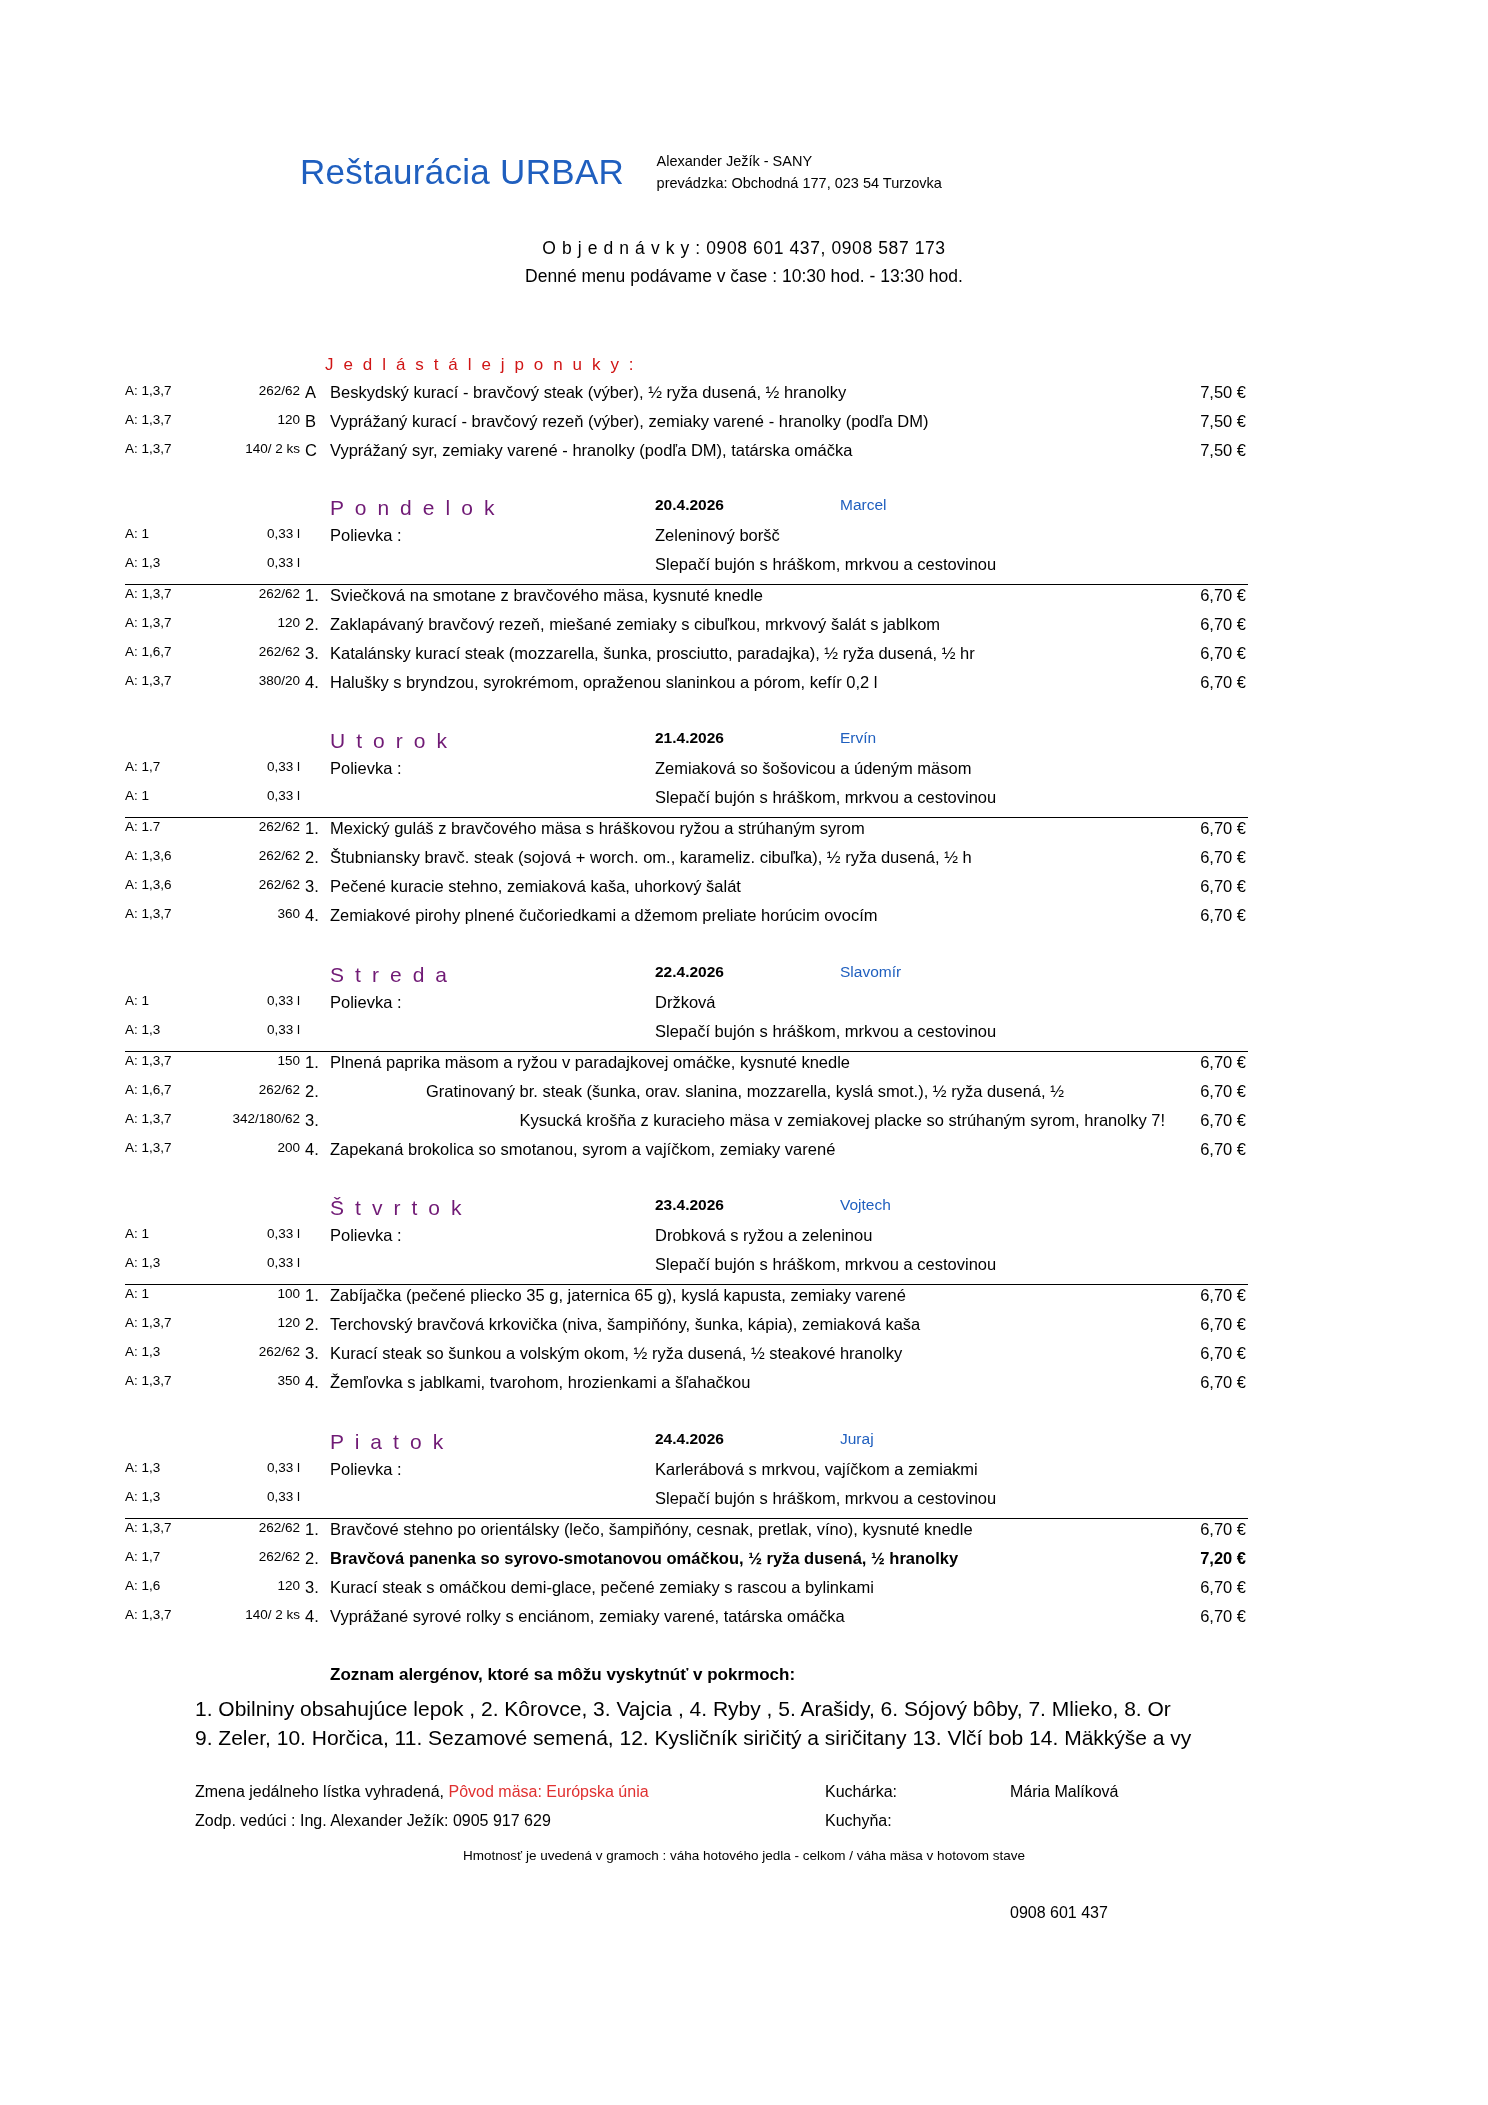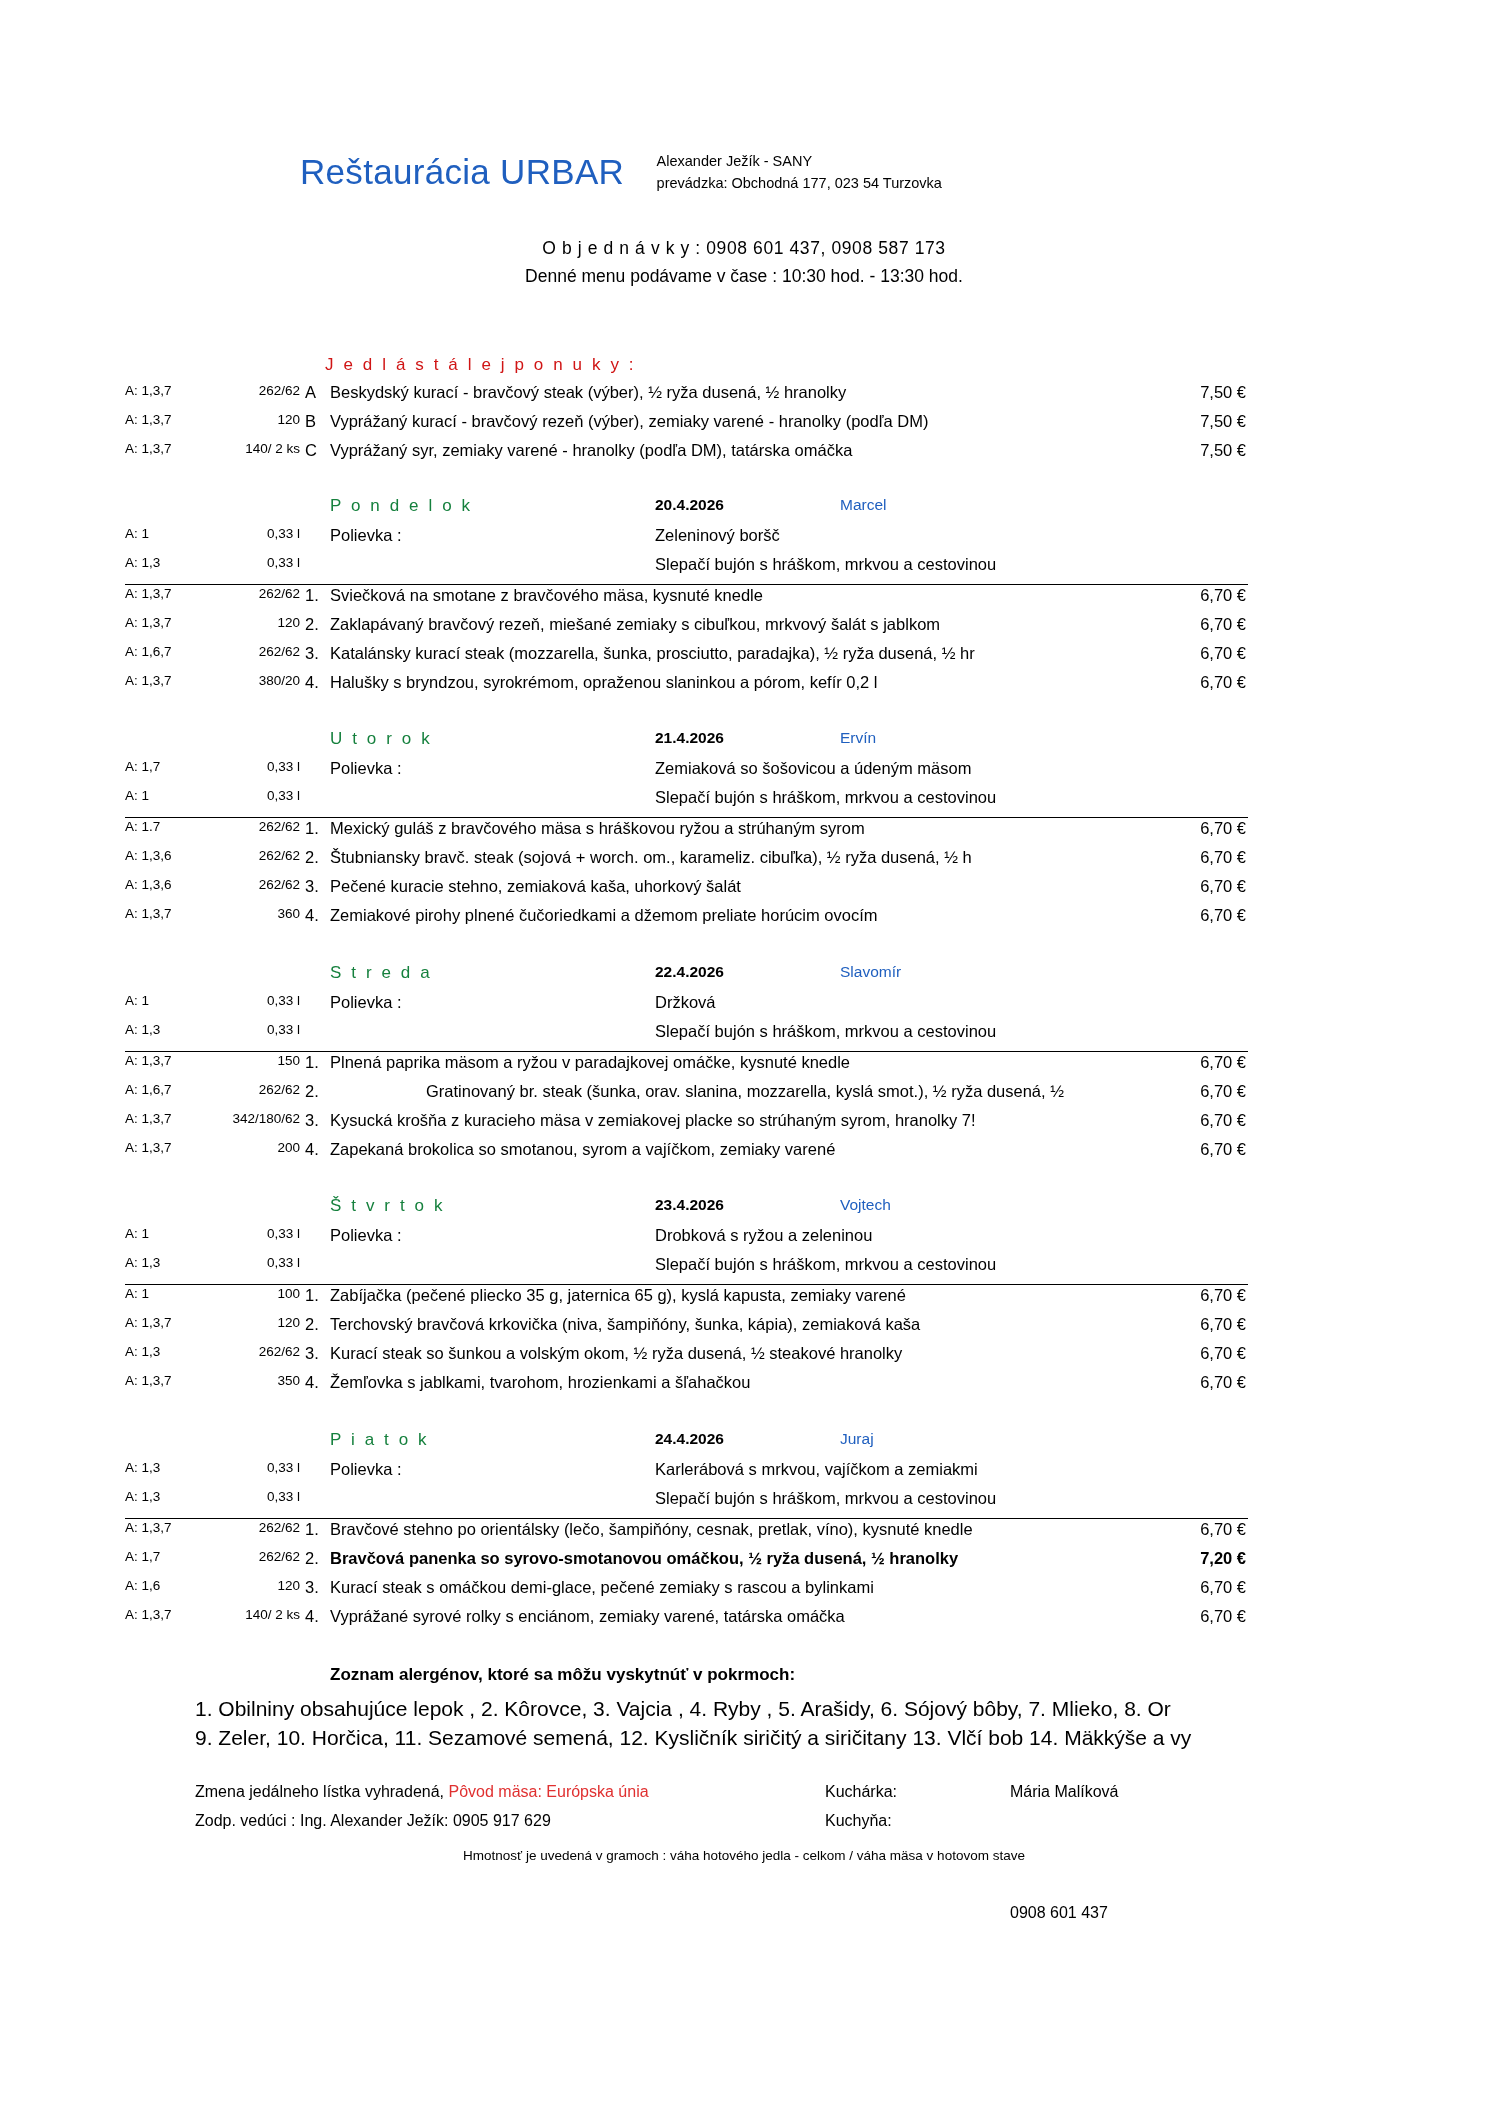--- a/index.html
+++ b/index.html
@@ -114,22 +114,22 @@
   
   .day {
     position: absolute;
     left: 0;
     width: 1488px;
     height: 28px;
   }
   .day-name {
     position: absolute;
     left: 330px;
-    font-size: 17px;
-    color: #15803d;
+    font-size: 21px;
+    color: #701a75;
     letter-spacing: 2.6px;
   }
   .day-date {
     position: absolute;
     left: 655px;
     font-size: 15.5px;
     font-weight: bold;
   }
   .day-chef {
     position: absolute;
@@ -353,21 +353,21 @@
     <span class="c-alg">A: 1,6,7</span>
     <span class="c-weight">262/62</span>
     <span class="c-num">2.</span>
     <span class="c-name" style="width:830px;text-align:center;">Gratinovaný br. steak (šunka, orav. slanina, mozzarella, kyslá smot.), ½ ryža dusená, ½</span>
     <span class="c-price">6,70 €</span>
   </div>
   <div class="row" style="top:1111px;">
     <span class="c-alg">A: 1,3,7</span>
     <span class="c-weight">342/180/62</span>
     <span class="c-num">3.</span>
-    <span class="c-name" style="width:835px;">Kysucká krošňa z kuracieho mäsa v zemiakovej placke so strúhaným syrom, hranolky 7!</span>
+    <span class="c-name" style="width:835px;text-align:right;">Kysucká krošňa z kuracieho mäsa v zemiakovej placke so strúhaným syrom, hranolky 7!</span>
     <span class="c-price">6,70 €</span>
   </div>
   <div class="row" style="top:1140px;">
     <span class="c-alg">A: 1,3,7</span>
     <span class="c-weight">200</span>
     <span class="c-num">4.</span>
     <span class="c-name">Zapekaná brokolica so smotanou, syrom a vajíčkom, zemiaky varené</span>
     <span class="c-price">6,70 €</span>
   </div>
 

